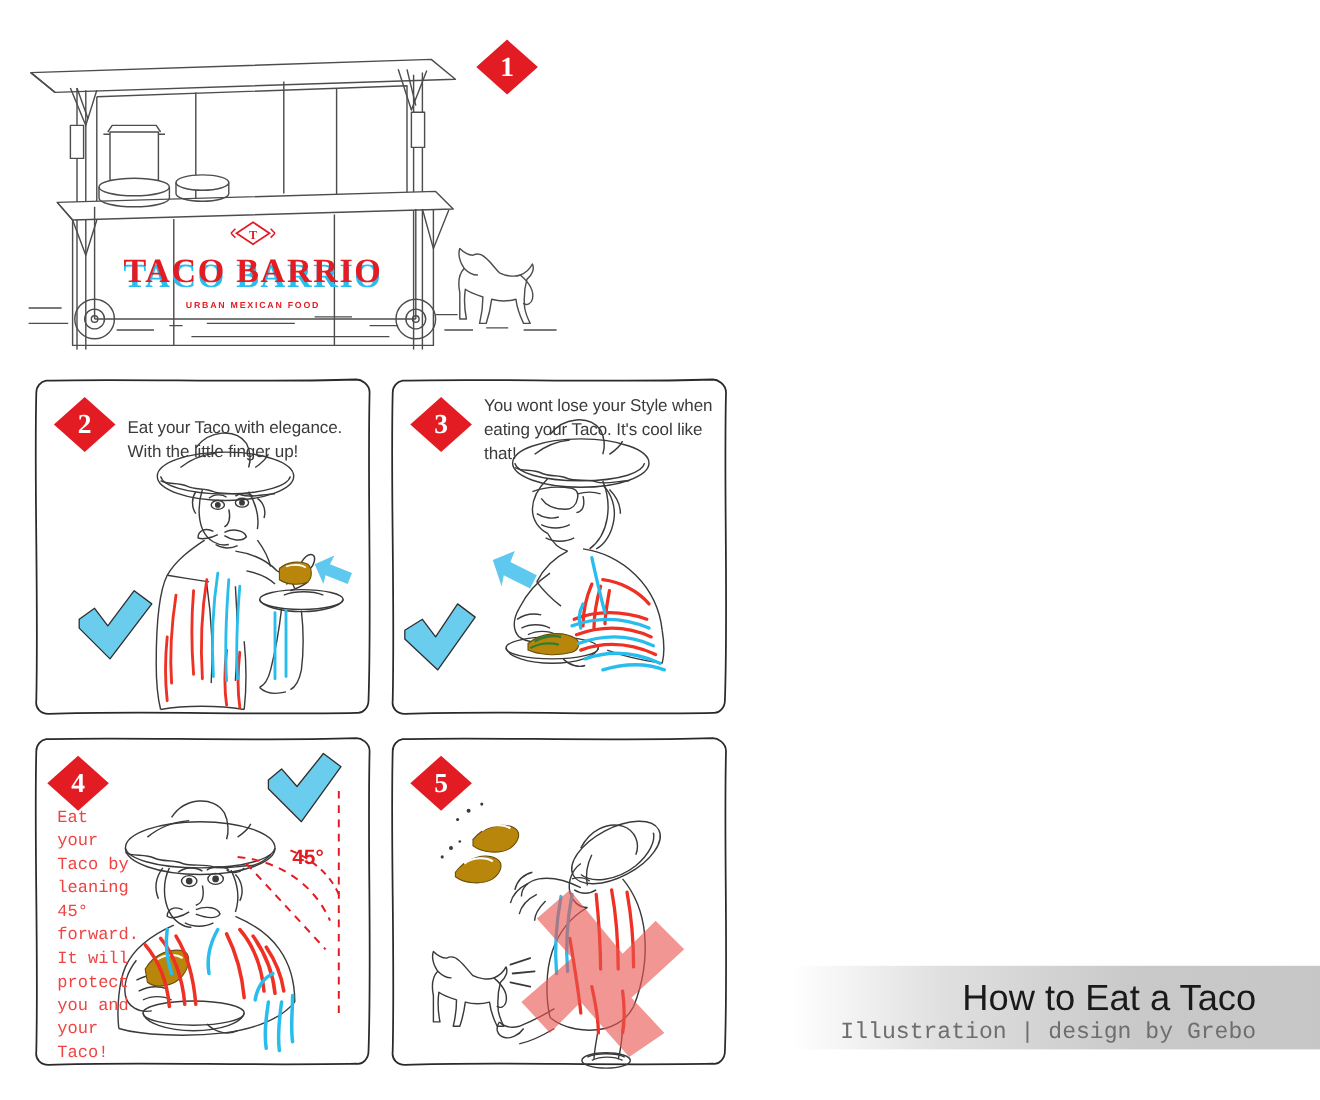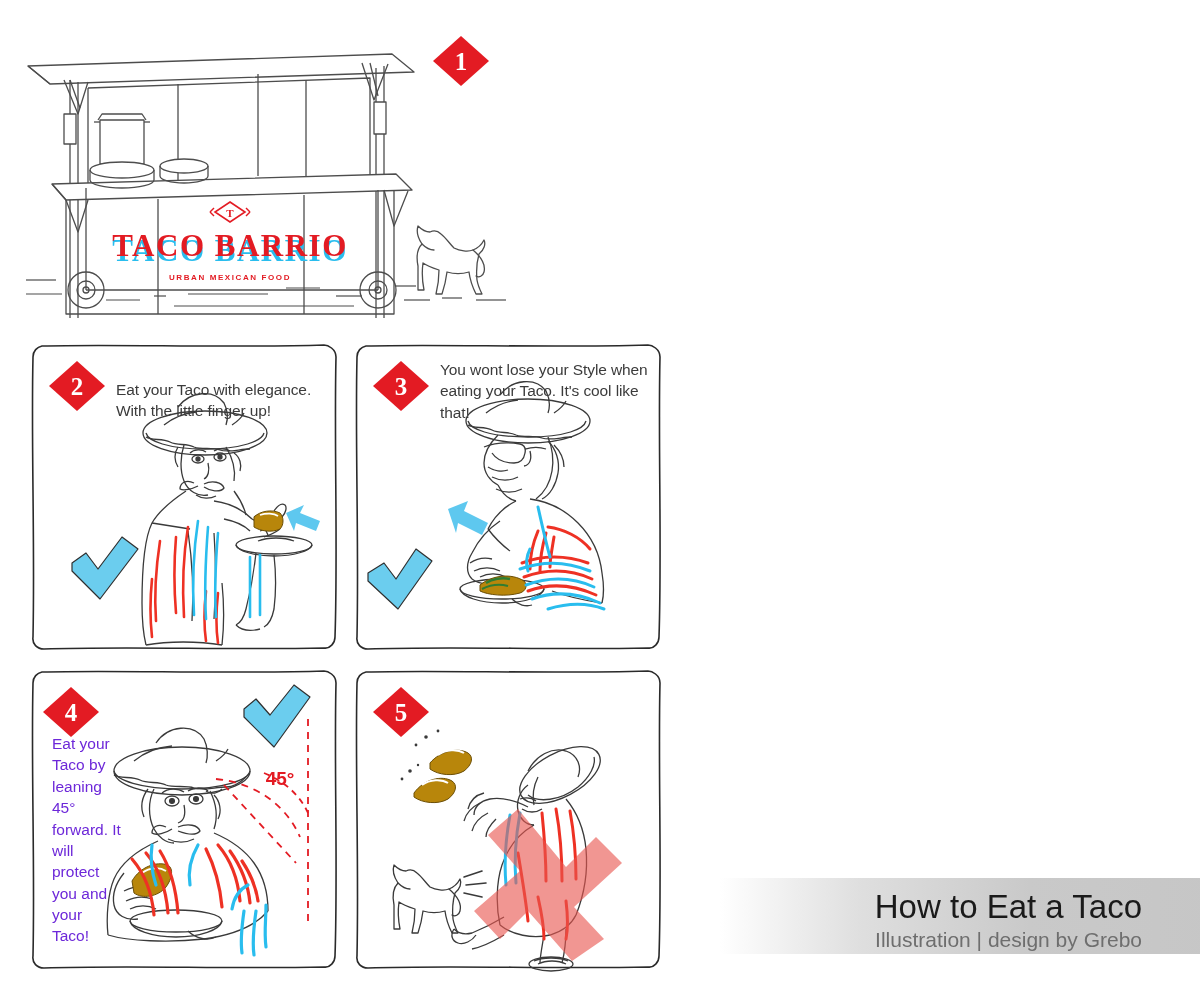--- a/index.html
+++ b/index.html
@@ -129,21 +129,22 @@
   #panel-3 .callout-text  { width: 210px; }
 
   #panel-4 .panel-callout { left: 12px; top: 14px; width: 120px; }
   #panel-4-text {
     position: absolute;
     left: 24px;
     top: 66px;
     width: 70px;
     font-size: 15.5px;
     line-height: 1.38;
-    color: #6d28d9;
+    color: #ef4444;
+    font-family: Liberation Mono, monospace;
   }
 
   #panel-5 .panel-callout { left: 18px; top: 14px; width: 290px; }
   #panel-5 .callout-text  { width: 200px; }
 
   
   #footer-banner {
     position: absolute;
     left: 720px;
     top: 878px;
@@ -162,20 +163,21 @@
     color: #1a1a1a;
     line-height: 1.15;
     white-space: nowrap;
   }
   #footer-subtitle {
     font-size: 21px;
     color: #6e6e6e;
     line-height: 1.2;
     margin-top: 1px;
     white-space: nowrap;
+    font-family: Liberation Mono, monospace;
   }
 </style>
 </head>
 <body>
 
 <div class="stage">
 
   <div id="step1-block">
 
     <svg id="cart-illustration" viewBox="0 0 500 300">

